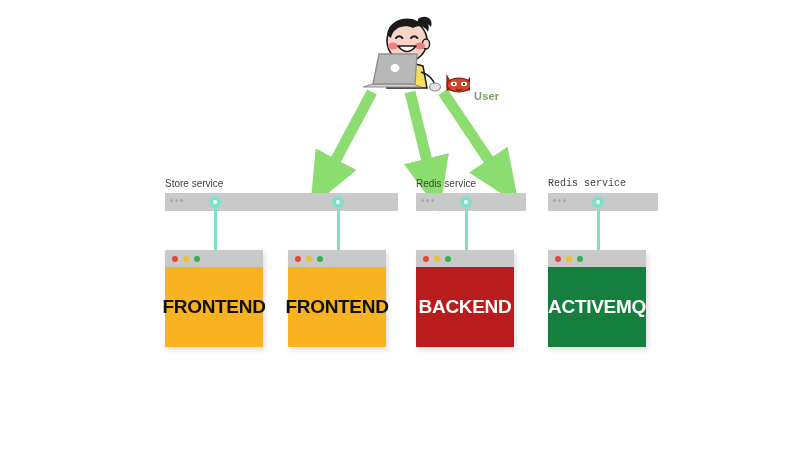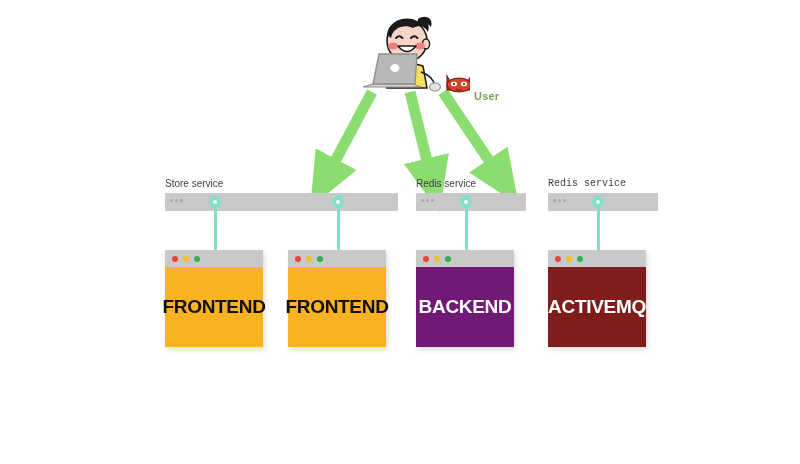--- a/index.html
+++ b/index.html
@@ -282,29 +282,29 @@
         <div class="card-body" style="background: rgb(249, 179, 32);">
           <div class="card-title" style="color: rgb(17, 17, 17);">FRONTEND</div>
         </div>
       </div>
       <div class="card" style="left: 416px; top: 250px;">
         <div class="card-titlebar" style="background: rgb(201, 201, 201);">
           <span class="dot" style="background: rgb(232, 68, 58);"></span>
           <span class="dot" style="background: rgb(241, 193, 42);"></span>
           <span class="dot" style="background: rgb(52, 177, 79);"></span>
         </div>
-        <div class="card-body" style="background: #701a75;">
+        <div class="card-body" style="background: #b91c1c;">
           <div class="card-title" style="color: rgb(255, 255, 255);">BACKEND</div>
         </div>
       </div>
       <div class="card" style="left: 548px; top: 250px;">
         <div class="card-titlebar" style="background: rgb(201, 201, 201);">
           <span class="dot" style="background: rgb(232, 68, 58);"></span>
           <span class="dot" style="background: rgb(241, 193, 42);"></span>
           <span class="dot" style="background: rgb(52, 177, 79);"></span>
         </div>
-        <div class="card-body" style="background: #7f1d1d;">
+        <div class="card-body" style="background: #15803d;">
           <div class="card-title" style="color: rgb(255, 255, 255);">ACTIVEMQ</div>
         </div>
       </div>
     </div>
 
 </div>
 
 </body></html>

